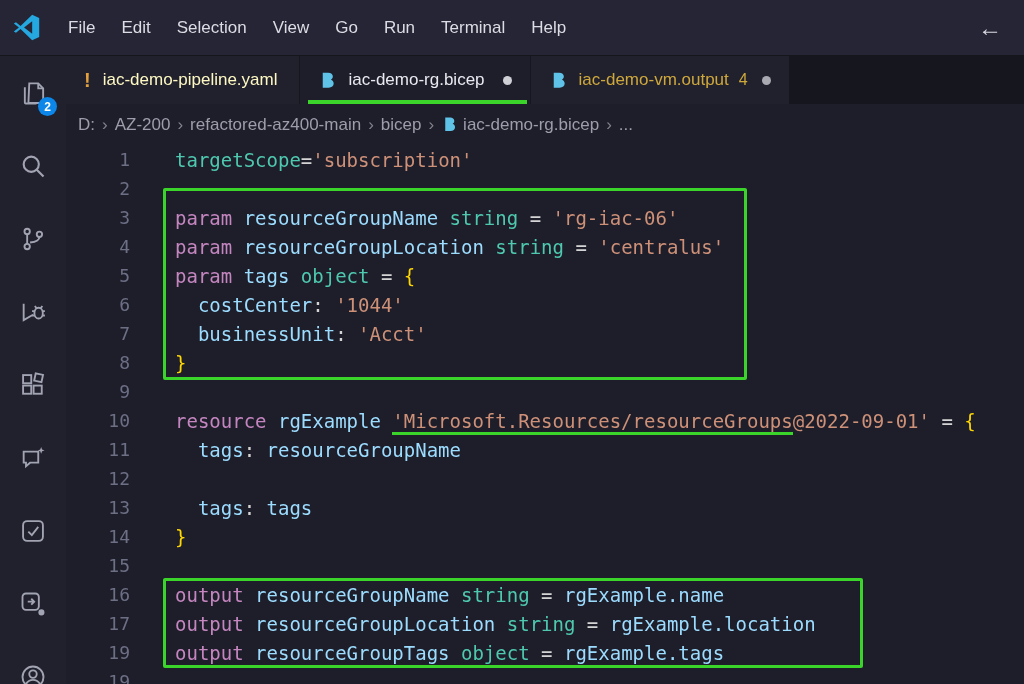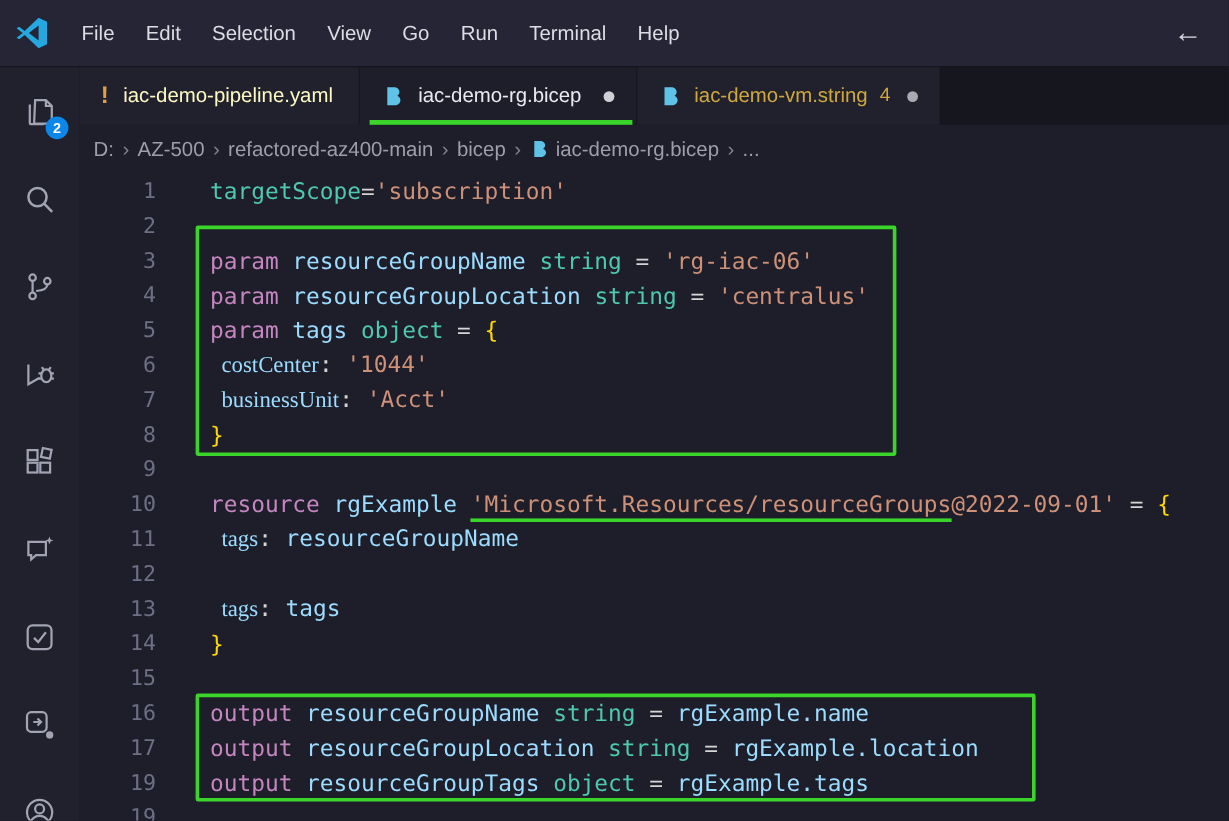--- a/index.html
+++ b/index.html
@@ -50,21 +50,21 @@
 
   
   .editor { flex:1; position:relative; background:#1e1e2b; font-family:"DejaVu Sans Mono",monospace;
             font-size:19px; overflow:hidden; }
   .line { height:29px; display:flex; align-items:center; white-space:pre; }
   .ln { width:64px; text-align:right; color:#6d6f85; font-size:18px; flex:none;
         font-family:"DejaVu Sans Mono",monospace; }
   .code { padding-left:45px; }
   .tk-keyword { color:var(--c-keyword,#c586c0); }
   .tk-var     { color:var(--c-identifier,#9cdcfe); }
-  .tk-prop    { color:var(--c-identifier,#9cdcfe);font-family:Liberation Serif, serif; }
+  .tk-prop    { color:var(--c-identifier,#9cdcfe); }
   .tk-type    { color:var(--c-type,#4ec9b0); }
   .tk-string  { color:var(--c-string,#ce9178); }
   .tk-op      { color:#d4d4d4; }
   .tk-brace   { color:var(--c-brace,#ffd700); }
   .ann-underline { border-bottom:3px solid var(--c-annotation-green,#3bd42a); }
   .ann-box { position:absolute; border:3px solid var(--c-annotation-green,#3bd42a); border-radius:2px; pointer-events:none; }
 </style>
 </head>
 <body>
 
@@ -175,31 +175,31 @@
           <span class="dot"></span>
           <span class="active-underline"></span>
         </div>
 
         <div class="tab tab3">
           <span class="bicep-ic">
             <svg viewBox="0 0 16 16">
                 <path fill="#5fc3e7" d="M4 1.5h4.6c2.3 0 3.9 1.3 3.9 3.2 0 1.2-.6 2.1-1.6 2.7 1.4.5 2.3 1.7 2.3 3.1 0 2.1-1.7 3.5-4.2 3.5H4z"></path>
               </svg>
           </span>
-          <span class="tab-label">iac-demo-vm.string</span>
+          <span class="tab-label">iac-demo-vm.output</span>
           <span class="problem-count">4</span>
           <span class="dot"></span>
         </div>
 
       </div>
 
       <div class="breadcrumb" id="breadcrumb-items">
           <span class="bc-item">D:</span>
           <span class="bc-sep">›</span>
-          <span class="bc-item">AZ-500</span>
+          <span class="bc-item">AZ-200</span>
           <span class="bc-sep">›</span>
           <span class="bc-item">refactored-az400-main</span>
           <span class="bc-sep">›</span>
           <span class="bc-item">bicep</span>
           <span class="bc-sep">›</span>
           <span class="bc-ic">
             <svg viewBox="0 0 16 16">
               <path fill="#5fc3e7" d="M4 1.5h4.6c2.3 0 3.9 1.3 3.9 3.2 0 1.2-.6 2.1-1.6 2.7 1.4.5 2.3 1.7 2.3 3.1 0 2.1-1.7 3.5-4.2 3.5H4z"></path>
             </svg>
           </span>

